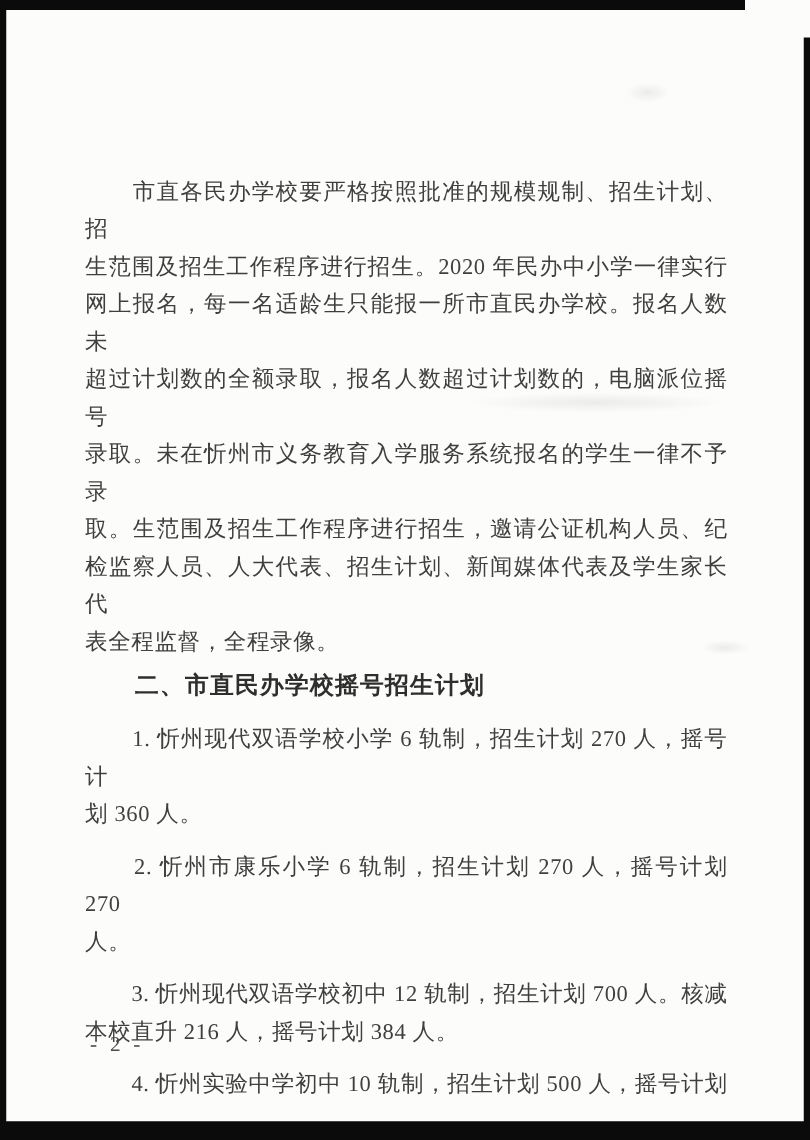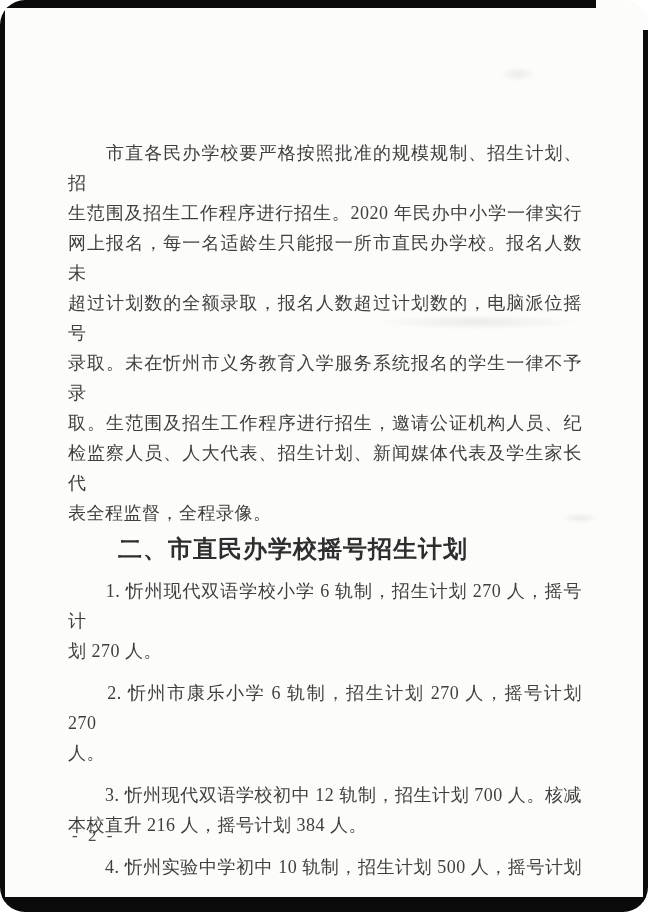--- a/index.html
+++ b/index.html
@@ -3,21 +3,20 @@
 <meta charset="utf-8">
 <style>
   html, body { margin: 0; padding: 0; }
   .page {
     position: relative;
     width: 648px;
     height: 912px;
     background: #fcfcfa;
     overflow: hidden;
     font-family: "Liberation Serif", "DejaVu Serif", serif;
-    border-radius: 25px;
   }
   
   .edge { position: absolute; background: #0b0b0b; }
   .edge-left   { left: 0; top: 0; width: 5px; height: 912px; }
   .edge-top    { left: 0; top: 0; width: 596px; height: 8px; }
   .edge-right  { right: 0; top: 30px; width: 5px; height: 882px; }
   .edge-bottom { left: 0; bottom: 0; width: 648px; height: 15px; }
 
   .content {
     position: absolute;
@@ -32,21 +31,21 @@
     margin-top: 6px;
     font-family: "Liberation Sans", "DejaVu Sans", sans-serif;
     font-weight: 700;
     color: #2e2e2e;
   }
   .line {
     font-size: 18px;
     line-height: 30px;
     letter-spacing: 0.5px;
   }
-  .heading .line { font-size: 24px; letter-spacing: 1px; }
+  .heading .line { font-size: 19px; letter-spacing: 1px; }
   .line.fill {
     text-align: justify;
     text-align-last: justify;
   }
   .page-number {
     position: absolute;
     left: 72px;
     top: 826px;
     font-size: 17px;
     letter-spacing: 3px;
@@ -83,21 +82,21 @@
         <div class="line fill">录取。未在忻州市义务教育入学服务系统报名的学生一律不予录</div>
         <div class="line fill">取。生范围及招生工作程序进行招生，邀请公证机构人员、纪</div>
         <div class="line fill">检监察人员、人大代表、招生计划、新闻媒体代表及学生家长代</div>
         <div class="line">表全程监督，全程录像。</div>
       </div>
       <div class="block heading">
         <div class="line">　　二、市直民办学校摇号招生计划</div>
       </div>
       <div class="block paragraph">
         <div class="line fill">　　1. 忻州现代双语学校小学 6 轨制，招生计划 270 人，摇号计</div>
-        <div class="line">划 270 人。</div>
+        <div class="line">划 360 人。</div>
       </div>
       <div class="block paragraph">
         <div class="line fill">　　2. 忻州市康乐小学 6 轨制，招生计划 270 人，摇号计划 270</div>
         <div class="line">人。</div>
       </div>
       <div class="block paragraph">
         <div class="line fill">　　3. 忻州现代双语学校初中 12 轨制，招生计划 700 人。核减</div>
         <div class="line">本校直升 216 人，摇号计划 384 人。</div>
       </div>
       <div class="block paragraph">

